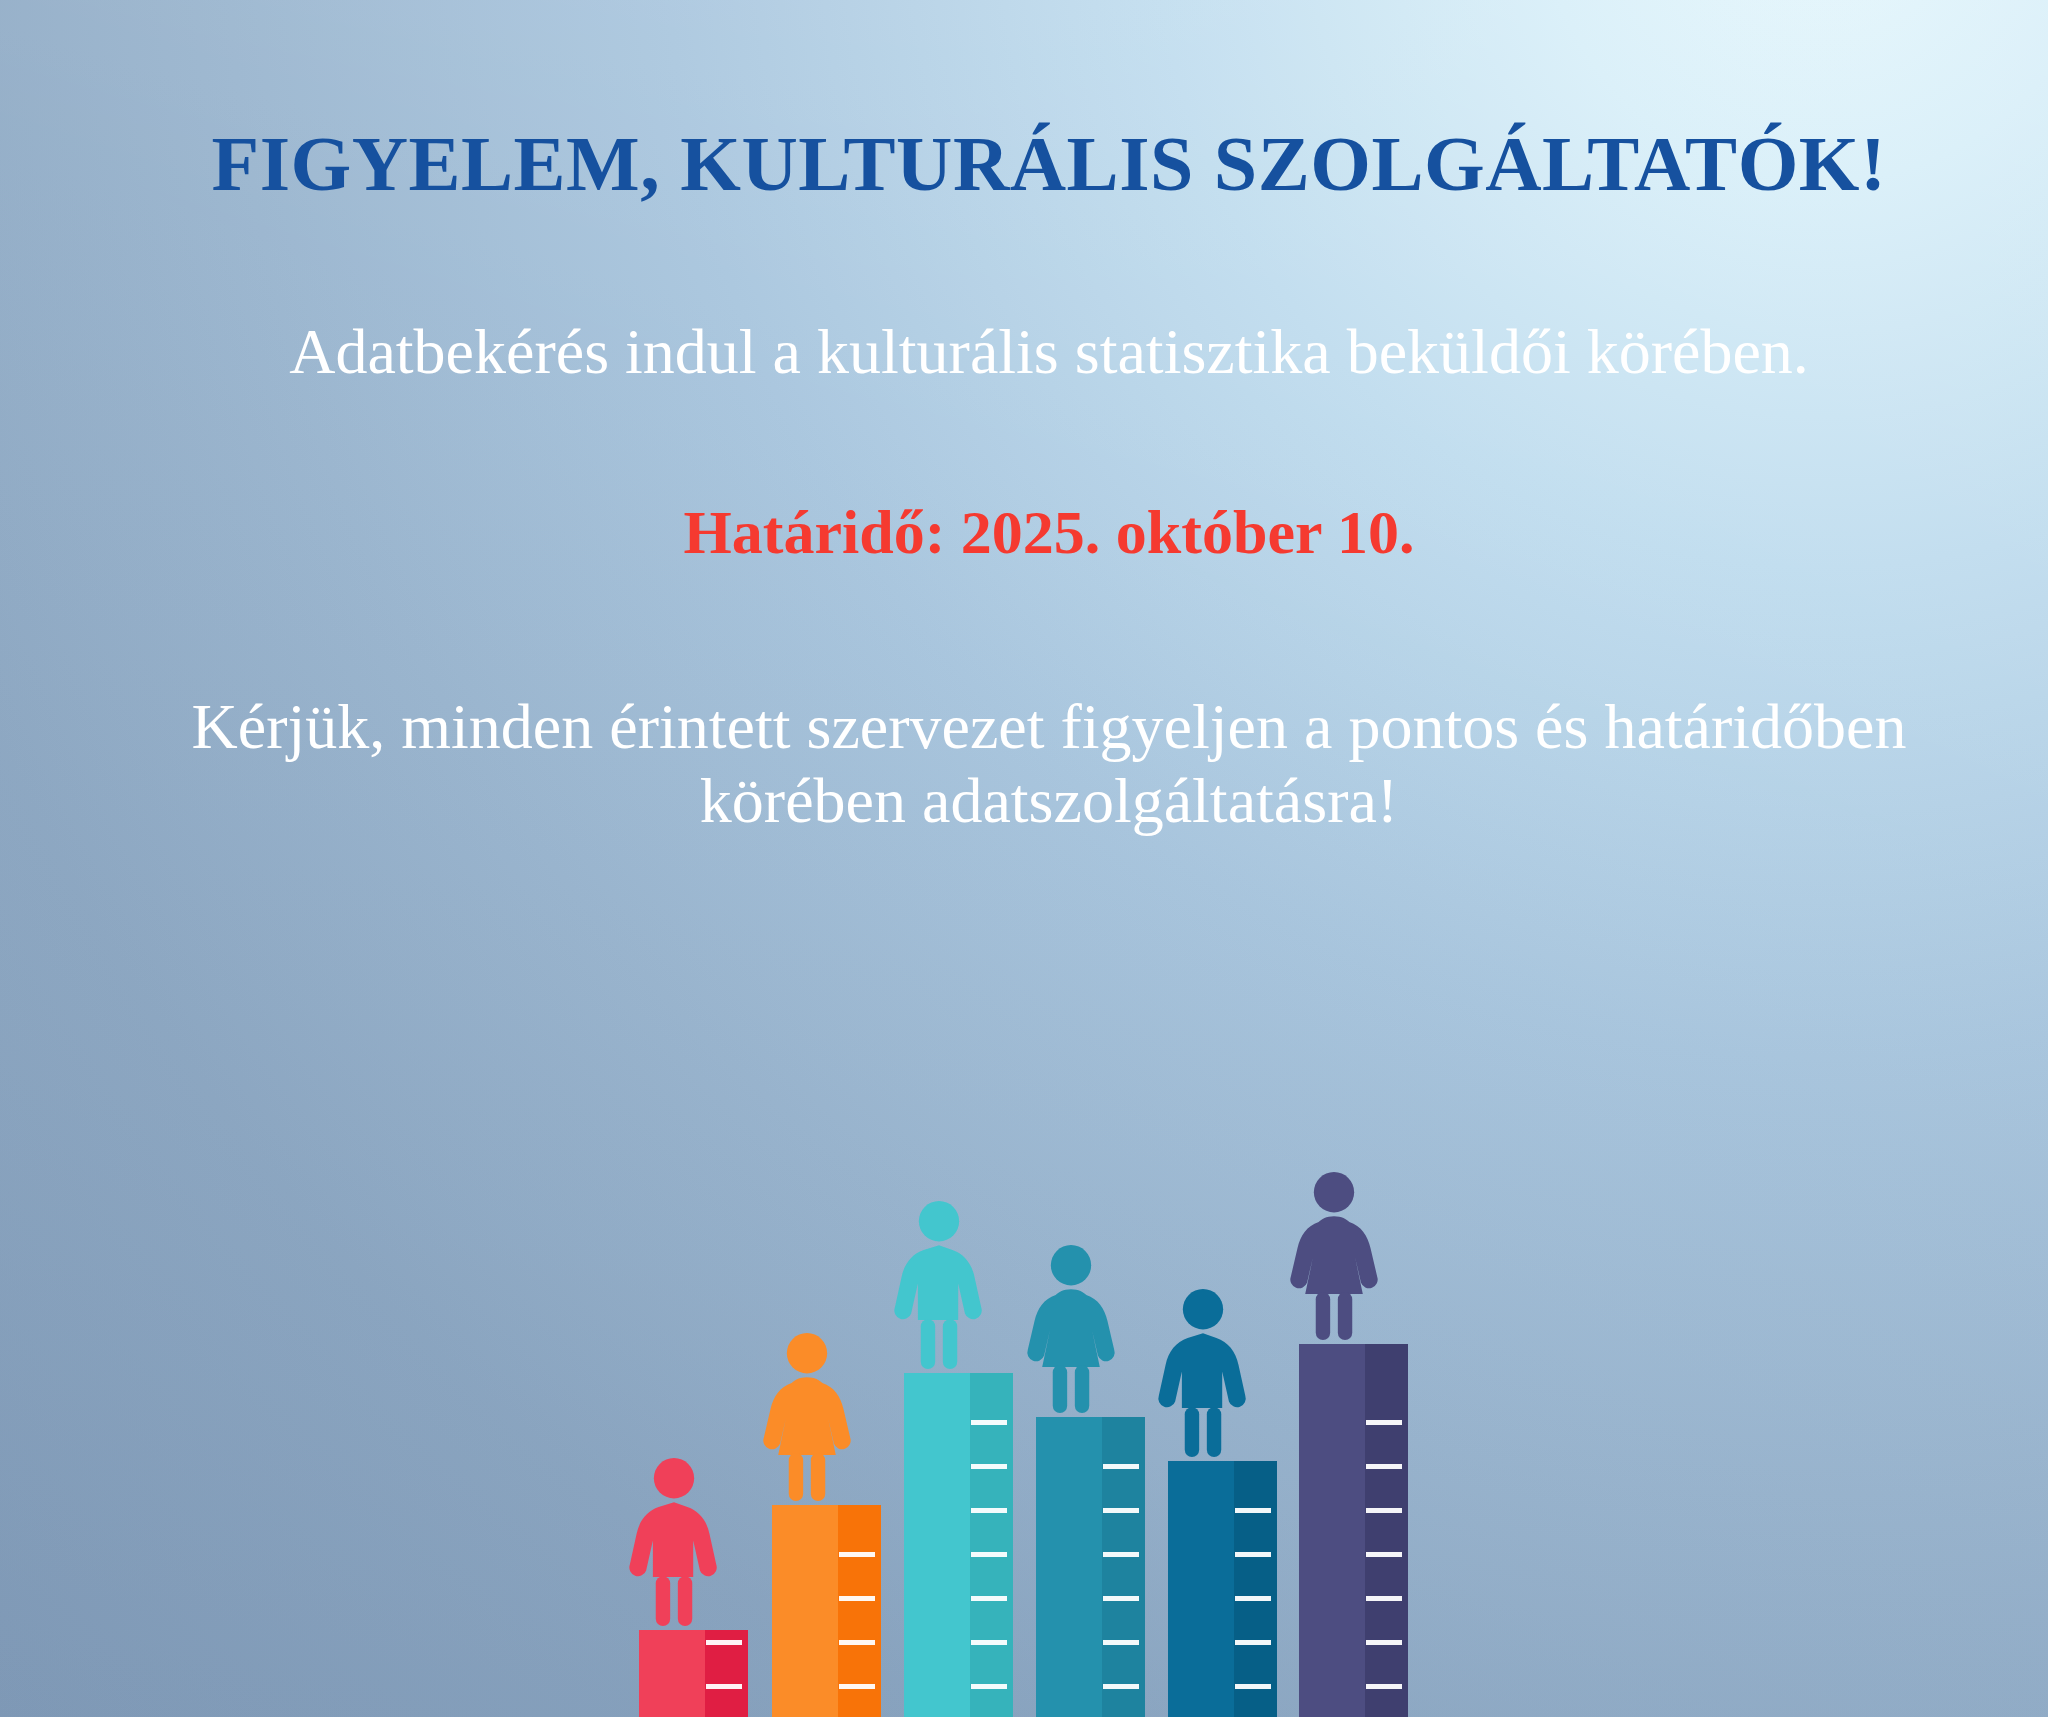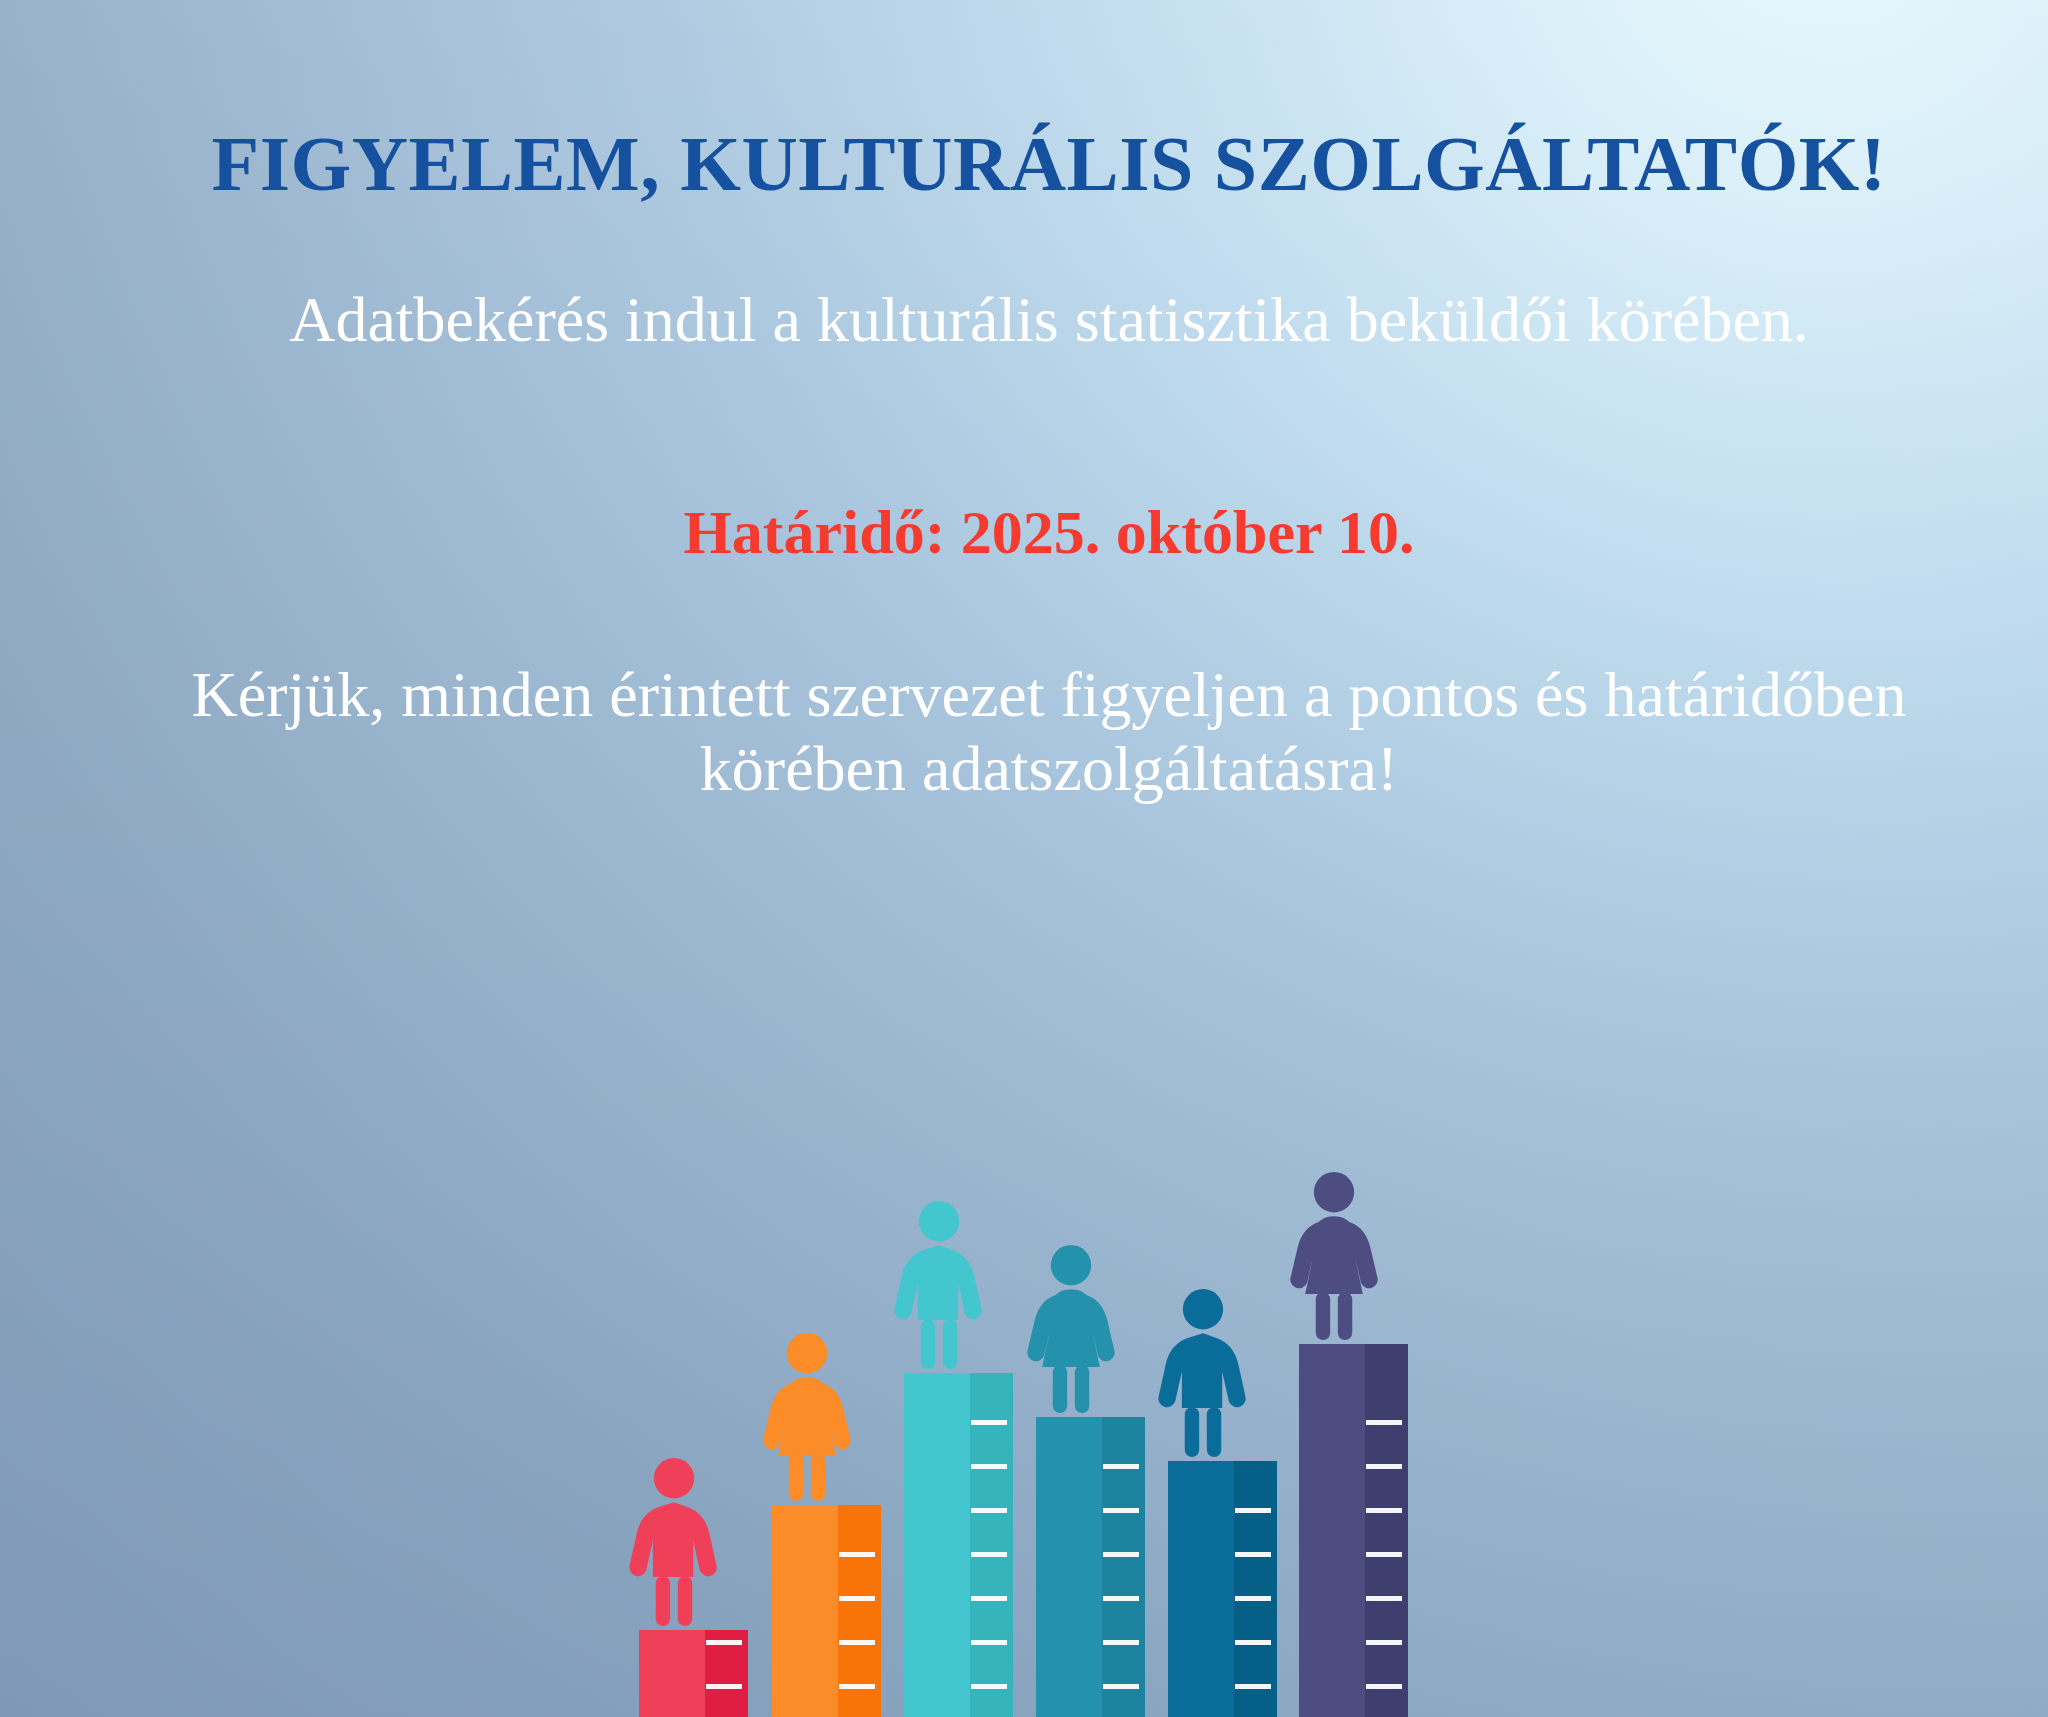--- a/index.html
+++ b/index.html
@@ -48,20 +48,21 @@
 
   .para {
     position: absolute;
     left: 50%;
     transform: translateX(-50%);
     width: 1860px;
     text-align: center;
     color: #ffffff;
     font-size: 64px;
     line-height: 1.16;
+    margin-top: 32px;
   }
   .para-1 { top: 283px; }
   .para-3 { top: 658px; }
 
   .deadline {
     position: absolute;
     left: 0;
     top: 497px;
     width: 2048px;
     text-align: center;

